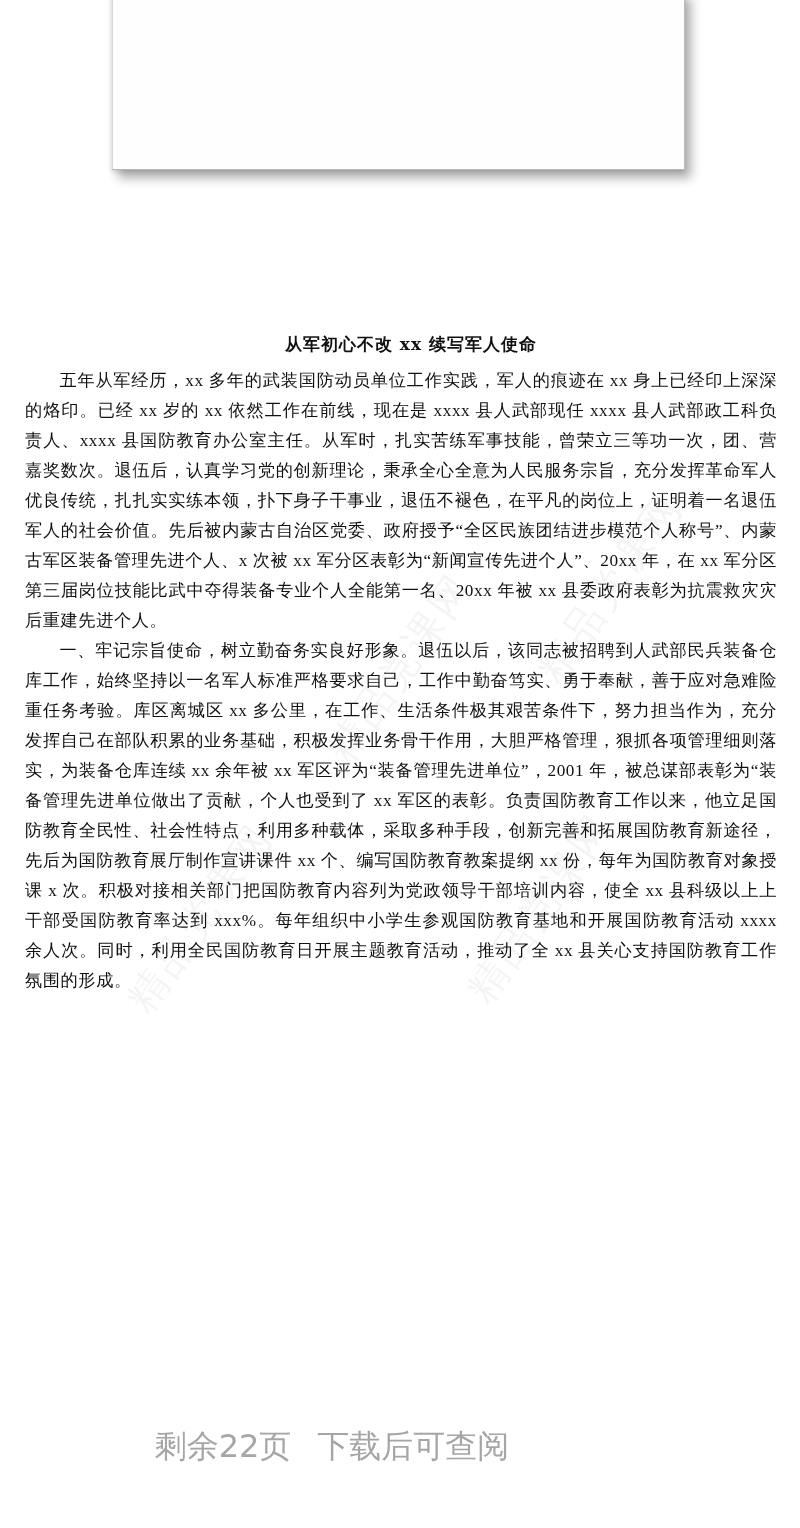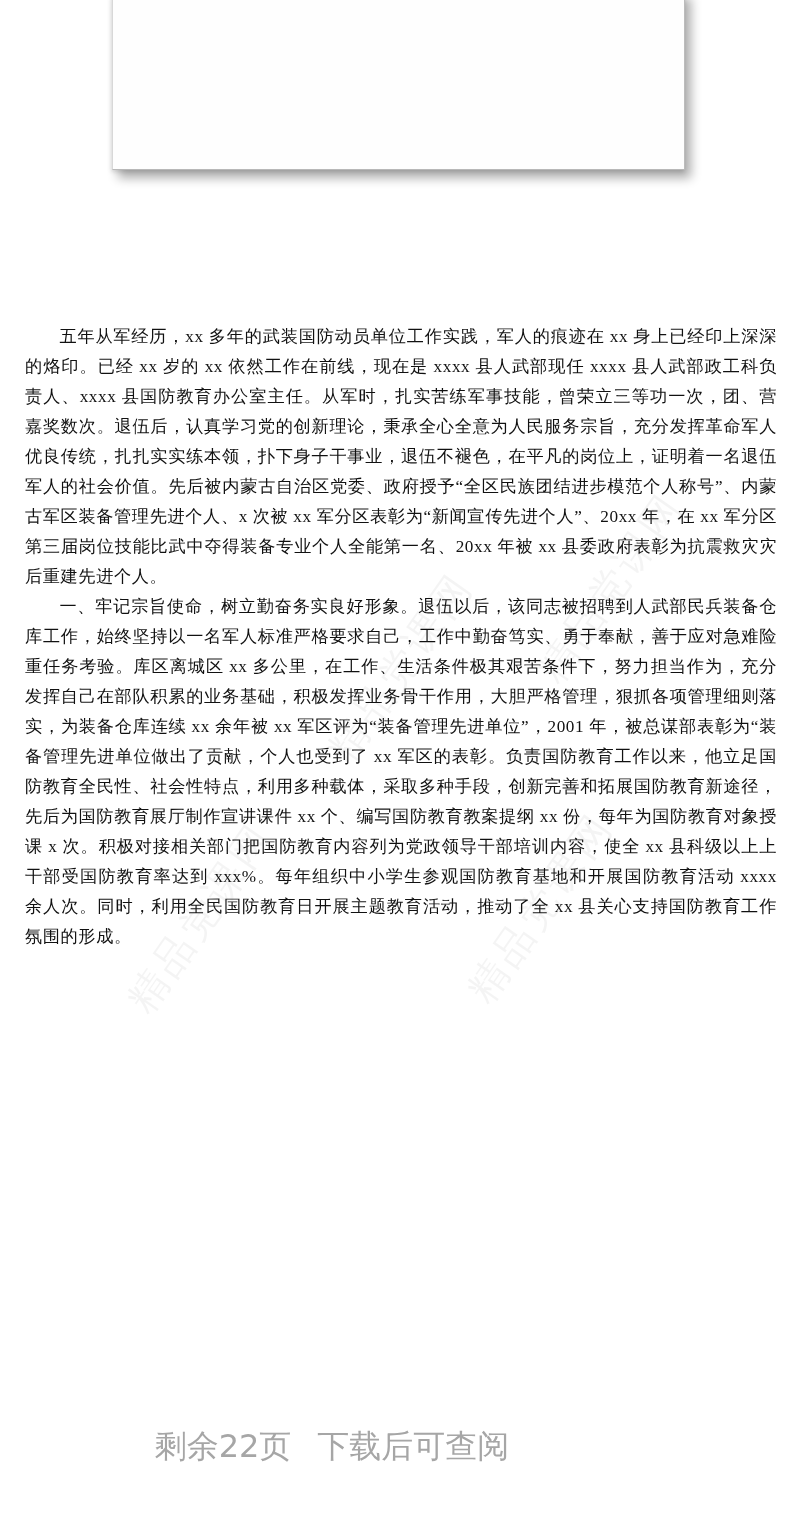--- a/index.html
+++ b/index.html
@@ -78,19 +78,20 @@
 <body>
 
 <div class="page-card"></div>
 
 <div class="watermark" style="left:290px; top:640px;">精品党课网</div>
 <div class="watermark" style="left:500px; top:560px;">精品党课网</div>
 <div class="watermark" style="left:90px; top:890px;">精品党课网</div>
 <div class="watermark" style="left:430px; top:880px;">精品党课网</div>
 
 <div class="doc">
+  <div class="doc-title">从军初心不改 xx 续写军人使命</div>
   <p class="para">五年从军经历，xx 多年的武装国防动员单位工作实践，军人的痕迹在 xx 身上已经印上深深的烙印。已经 xx 岁的 xx 依然工作在前线，现在是 xxxx 县人武部现任 xxxx 县人武部政工科负责人、xxxx 县国防教育办公室主任。从军时，扎实苦练军事技能，曾荣立三等功一次，团、营嘉奖数次。退伍后，认真学习党的创新理论，秉承全心全意为人民服务宗旨，充分发挥革命军人优良传统，扎扎实实练本领，扑下身子干事业，退伍不褪色，在平凡的岗位上，证明着一名退伍军人的社会价值。先后被内蒙古自治区党委、政府授予“全区民族团结进步模范个人称号”、内蒙古军区装备管理先进个人、x 次被 xx 军分区表彰为“新闻宣传先进个人”、20xx 年，在 xx 军分区第三届岗位技能比武中夺得装备专业个人全能第一名、20xx 年被 xx 县委政府表彰为抗震救灾灾后重建先进个人。</p>
   <p class="para">一、牢记宗旨使命，树立勤奋务实良好形象。退伍以后，该同志被招聘到人武部民兵装备仓库工作，始终坚持以一名军人标准严格要求自己，工作中勤奋笃实、勇于奉献，善于应对急难险重任务考验。库区离城区 xx 多公里，在工作、生活条件极其艰苦条件下，努力担当作为，充分发挥自己在部队积累的业务基础，积极发挥业务骨干作用，大胆严格管理，狠抓各项管理细则落实，为装备仓库连续 xx 余年被 xx 军区评为“装备管理先进单位”，2001 年，被总谋部表彰为“装备管理先进单位做出了贡献，个人也受到了 xx 军区的表彰。负责国防教育工作以来，他立足国防教育全民性、社会性特点，利用多种载体，采取多种手段，创新完善和拓展国防教育新途径，先后为国防教育展厅制作宣讲课件 xx 个、编写国防教育教案提纲 xx 份，每年为国防教育对象授课 x 次。积极对接相关部门把国防教育内容列为党政领导干部培训内容，使全 xx 县科级以上上干部受国防教育率达到 xxx%。每年组织中小学生参观国防教育基地和开展国防教育活动 xxxx 余人次。同时，利用全民国防教育日开展主题教育活动，推动了全 xx 县关心支持国防教育工作氛围的形成。</p>
 </div>
 
 <div class="footer-note">
   <span>剩余22页</span><span>下载后可查阅</span>
 </div>
 
 </body></html>

